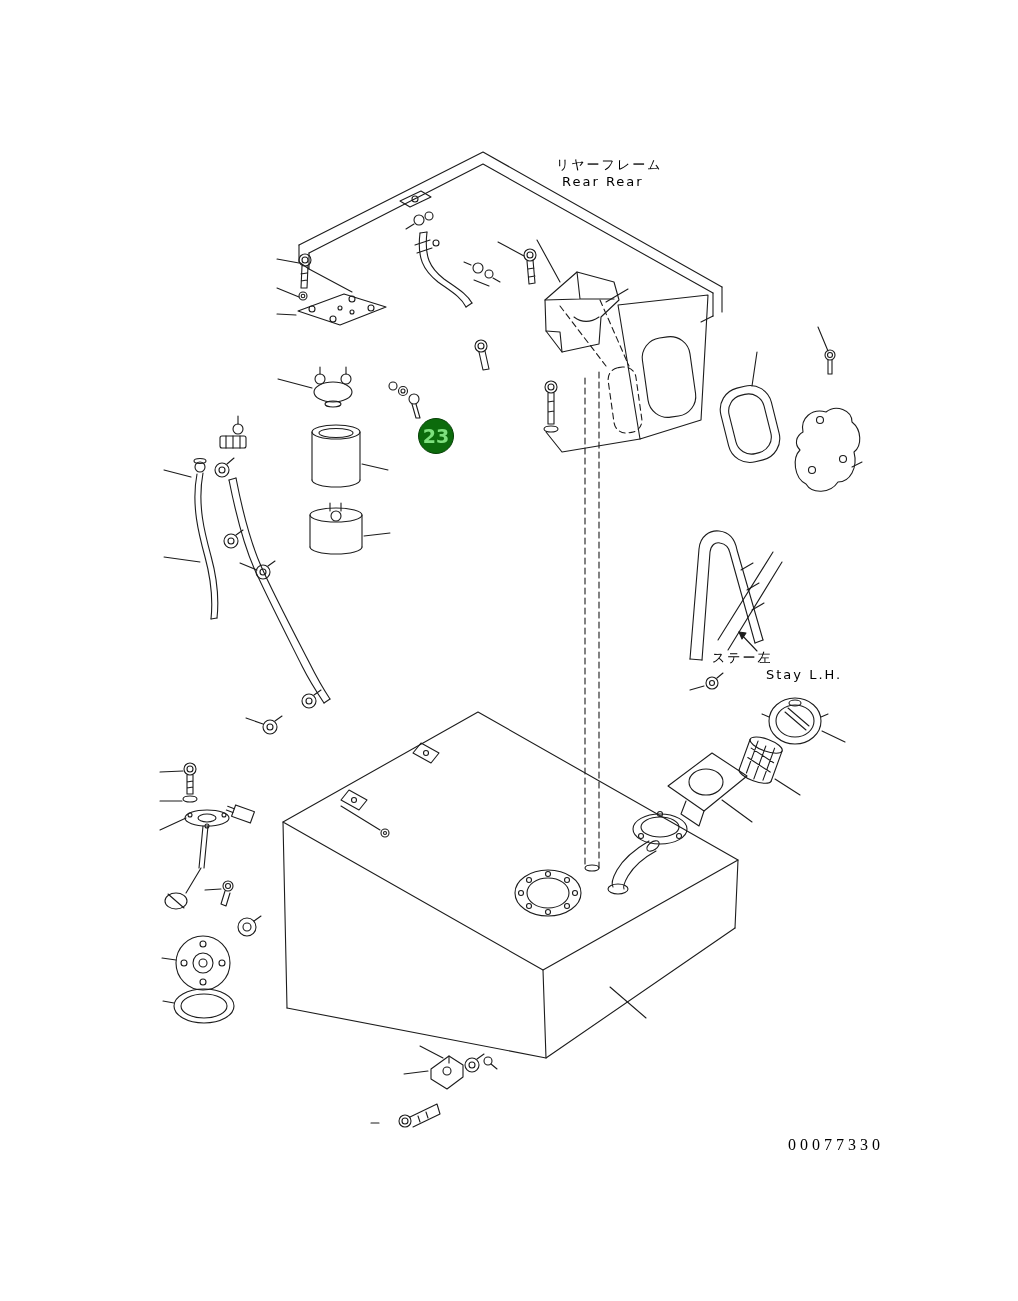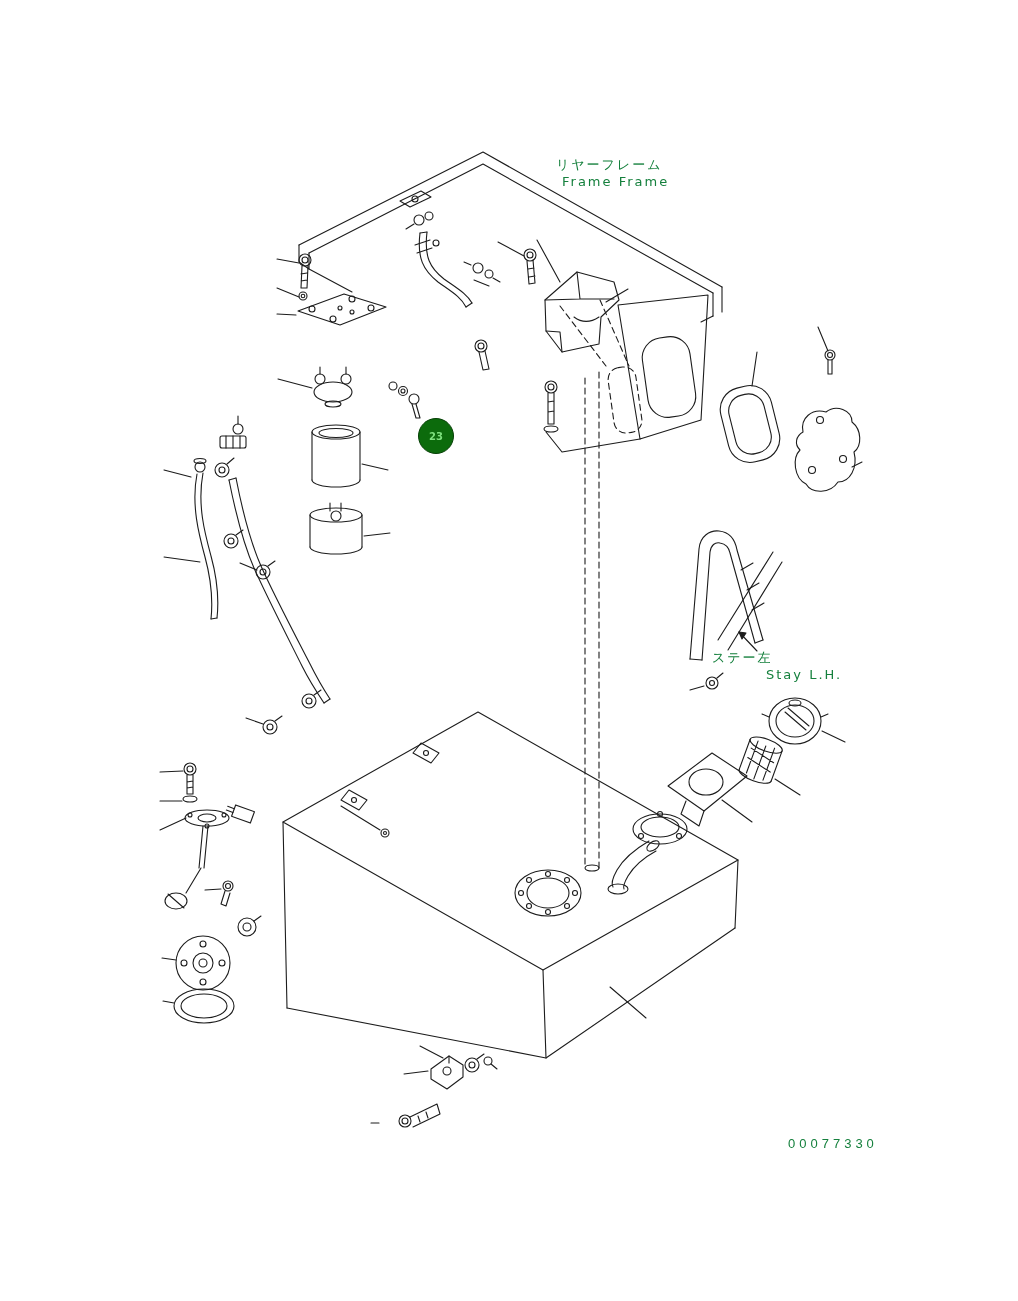--- a/index.html
+++ b/index.html
@@ -1,24 +1,24 @@
 <!DOCTYPE html>
 <html><head>
 <meta charset="utf-8">
 <style>
   html,body{margin:0;padding:0;background:#fff}
   #stage{position:relative;width:1018px;height:1301px;background:#fff;overflow:hidden;font-family:"DejaVu Sans",sans-serif}
   svg{position:absolute;left:0;top:0}
   .ln{stroke:#1c1c1c;stroke-width:1.1;fill:none;stroke-linecap:round;stroke-linejoin:round}
   .d{stroke-dasharray:6 4}
-  .lbl{position:absolute;font-size:13px;color:#15803d;letter-spacing:2px;white-space:nowrap}
-  .mono{font-family:Liberation Sans, sans-serif;letter-spacing:4px;font-size:13px}
+  .lbl{position:absolute;font-size:13px;color:#000000;letter-spacing:2px;white-space:nowrap}
+  .mono{font-family:Liberation Serif, serif;letter-spacing:4px;font-size:16px}
   #callout{position:absolute;left:418px;top:418px;width:34px;height:34px;border-radius:50%;
            display:flex;align-items:center;justify-content:center;
-           font-size:10px;font-weight:bold;border:1px solid #064006;cursor:pointer}
+           font-size:19px;font-weight:bold;border:1px solid #064006;cursor:pointer}
 </style>
 </head>
 <body>
 
 <div id="stage">
 
 <svg viewBox="0 0 1018 1301" width="1018" height="1301">
 <g class="ln">
 
   <g>
@@ -348,21 +348,21 @@
   </g>
   <g>
     <path d="M757,651 L739,632"></path>
     <path d="M739,632 L746,633 L742,639 Z" style="fill:#1c1c1c"></path>
   </g>
 
 </g>
 </svg>
 
 <div class="lbl" style="left:556px;top:156px">リヤーフレーム</div>
-<div class="lbl" style="left:562px;top:174px">Frame Frame</div>
+<div class="lbl" style="left:562px;top:174px">Rear Rear</div>
 
 <div class="lbl" style="left:712px;top:649px">ステー左</div>
 <div class="lbl" style="left:766px;top:667px">Stay L.H.</div>
 
 <div id="callout" style="background-color: rgb(12, 107, 12); color: rgb(126, 224, 126);">
   <span>23</span>
 </div>
 
 <div class="lbl mono" style="left:788px;top:1136px">00077330</div>
 

